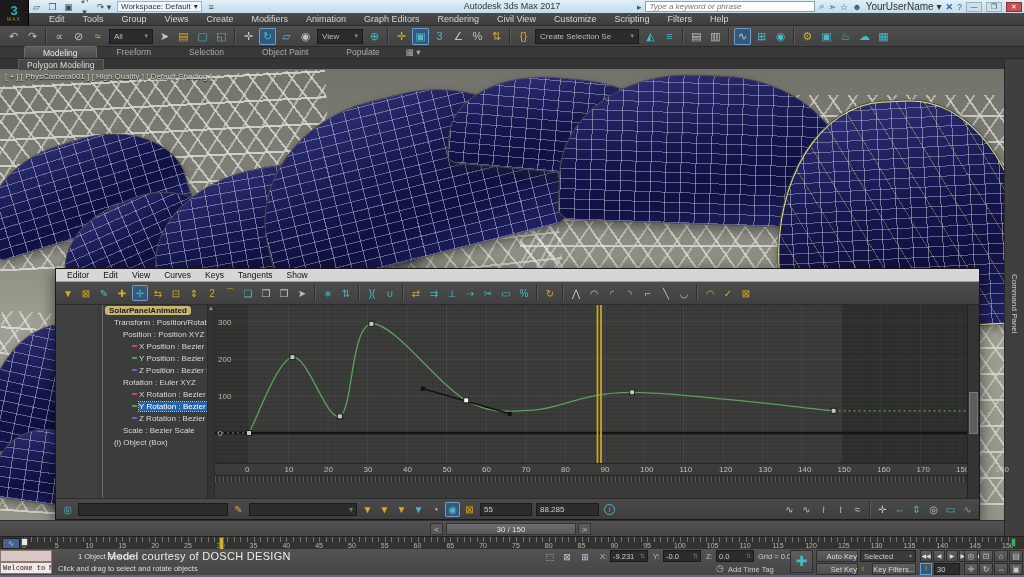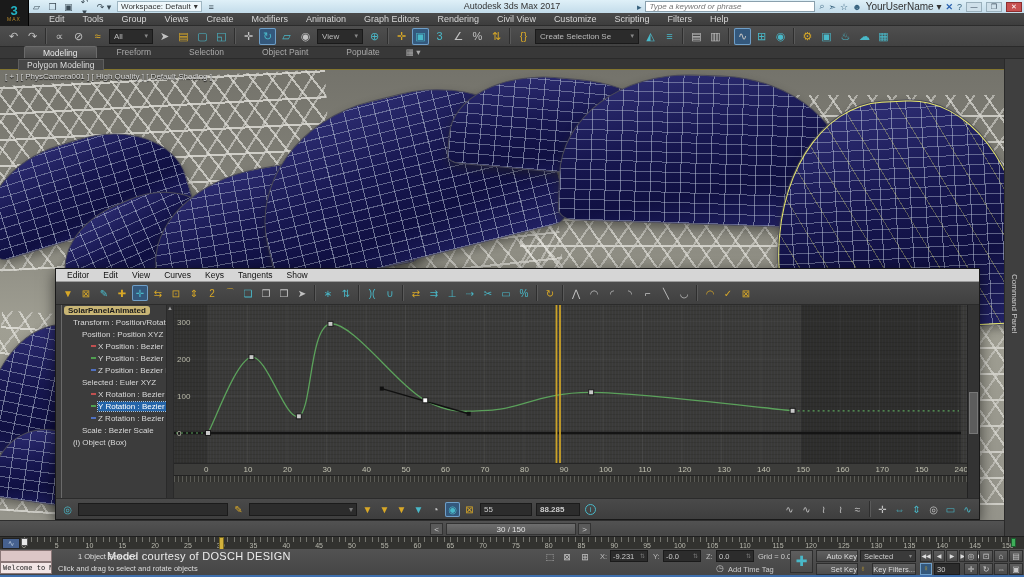--- a/index.html
+++ b/index.html
@@ -68,21 +68,21 @@
   #ce{position:absolute;left:55px;top:268px;width:925px;height:252px;background:#404040;border:1px solid #191919;box-shadow:0 4px 14px rgba(0,0,0,.6);z-index:20;display:flex;flex-direction:column;}
   #ce-title{height:15px;background:linear-gradient(180deg,#4d4d4d,#121212);display:flex;align-items:center;padding:0 4px;gap:4px;flex:none;}
   #ce-title .t-ic{width:10px;height:10px;background:#2a6db5;border:1px solid #9cc;font-size:6px;color:#fff;text-align:center;line-height:9px;}
   #ce-title .t-txt{font-size:8.5px;color:#e8e8e8;flex:1;}
   #ce-title .winbtn{height:11px;width:17px;background:#777;border:1px solid #444;color:#eee;}
   #ce-title .winbtn.close{background:#b8442c;}
   #ce-menu{height:13px;background:#d6d6d6;display:flex;align-items:center;padding-left:4px;flex:none;border-bottom:1px solid #9a9a9a;}
   #ce-menu .menu{padding:0 7px;font-size:8.5px;color:#111;}
   #ce-tools{height:23px;background:linear-gradient(180deg,#4c4c4c,#404040);display:flex;align-items:center;padding-left:3px;flex:none;border-bottom:1px solid #2b2b2b;overflow:hidden;}
   #ce-tools .ic{width:16px;height:16px;font-size:10px;}
-  #ce-main{flex:1;display:flex;min-height:0;}
+  #ce-main{flex:1;display:flex;min-height:0;padding-left:41px;}
   #ce-tree{width:118px;background:#3c3c3c;border-right:1px solid #2a2a2a;position:relative;overflow:hidden;flex:none;}
   .trow{position:relative;height:12px;line-height:12px;font-size:8px;color:#d8d8d8;white-space:nowrap;overflow:hidden;}
   .trow .axis{display:inline-block;width:5px;height:2px;margin:0 2px 2px 0;}
   .trow.selected .lbl{background:#2464a8;color:#fff;outline:1px dotted #9cc4ec;}
   .trow.header .lbl{background:#c8b575;color:#1a1a1a;font-weight:bold;border-radius:3px;padding:0 4px;}
   .tree-line{position:absolute;left:0;top:0;bottom:0;width:1px;background:#6a6a6a;}
   #tree-scroll{position:absolute;right:0;top:0;bottom:0;width:7px;background:#333;border-left:1px solid #2a2a2a;font-size:6px;color:#999;text-align:center;}
   #ce-plot{flex:1;position:relative;background:#3a3a38;min-width:0;display:flex;flex-direction:column;}
   #plot-svg-wrap{height:158px;position:relative;overflow:hidden;
      background:
@@ -344,21 +344,21 @@
     <div id="ce-main">
       <div id="ce-tree">
         <div class="tree-line" style="left:5px;"></div>
         <div id="tree-rows">
             <div class="trow header" style="padding-left: 8px;"><span class="lbl">SolarPanelAnimated</span></div>
             <div class="trow" style="padding-left: 17px;"><span class="lbl">Transform : Position/Rotation</span></div>
             <div class="trow" style="padding-left: 26px;"><span class="lbl">Position : Position XYZ</span></div>
             <div class="trow" style="padding-left: 35px;"><span class="axis" style="background: rgb(192, 80, 80);"></span><span class="lbl">X Position : Bezier Float</span></div>
             <div class="trow" style="padding-left: 35px;"><span class="axis" style="background: rgb(80, 160, 80);"></span><span class="lbl">Y Position : Bezier Float</span></div>
             <div class="trow" style="padding-left: 35px;"><span class="axis" style="background: rgb(80, 112, 192);"></span><span class="lbl">Z Position : Bezier Float</span></div>
-            <div class="trow" style="padding-left: 26px;"><span class="lbl">Selected : Euler XYZ</span></div>
+            <div class="trow" style="padding-left: 26px;"><span class="lbl">Rotation : Euler XYZ</span></div>
             <div class="trow" style="padding-left: 35px;"><span class="axis" style="background: rgb(192, 80, 80);"></span><span class="lbl">X Rotation : Bezier Float</span></div>
             <div class="trow selected" style="padding-left: 35px;"><span class="axis" style="background: rgb(80, 160, 80);"></span><span class="lbl">Y Rotation : Bezier Float</span></div>
             <div class="trow" style="padding-left: 35px;"><span class="axis" style="background: rgb(80, 112, 192);"></span><span class="lbl">Z Rotation : Bezier Float</span></div>
             <div class="trow" style="padding-left: 26px;"><span class="lbl">Scale : Bezier Scale</span></div>
             <div class="trow" style="padding-left: 17px;"><span class="lbl">(i) Object (Box)</span></div>
           </div>
         <div id="tree-scroll">▲</div>
       </div>
       <div id="ce-plot">
         <div id="plot-svg-wrap"><svg width="787" height="158">
@@ -441,21 +441,21 @@
             <span class="caret" style="margin-left: auto; color: rgb(119, 119, 119);">▾</span>
           </span>
           <span class="ic y">▼</span>
           <span class="ic y">▼</span>
           <span class="ic y">▼</span>
           <span class="ic t">▼</span>
           <span class="ic g">◔</span>
           <span class="ic t a">◉</span>
           <span class="ic y">⊠</span>
           <span class="fld" style="width: 52px;">55</span>
-          <span class="fld" style="width: 44px; font-weight: bold;">88.285</span>
+          <span class="fld" style="width: 63px;">88.285</span>
           <span class="round-i">i</span>
         </div>
       <div id="ce-bot-right" style="display:flex;align-items:center;">
           <span class="ic g">∿</span>
           <span class="ic g">∿</span>
           <span class="ic g">≀</span>
           <span class="ic g">≀</span>
           <span class="ic g">≈</span>
           <span class="sep"></span>
           <span class="ic g">✛</span>

